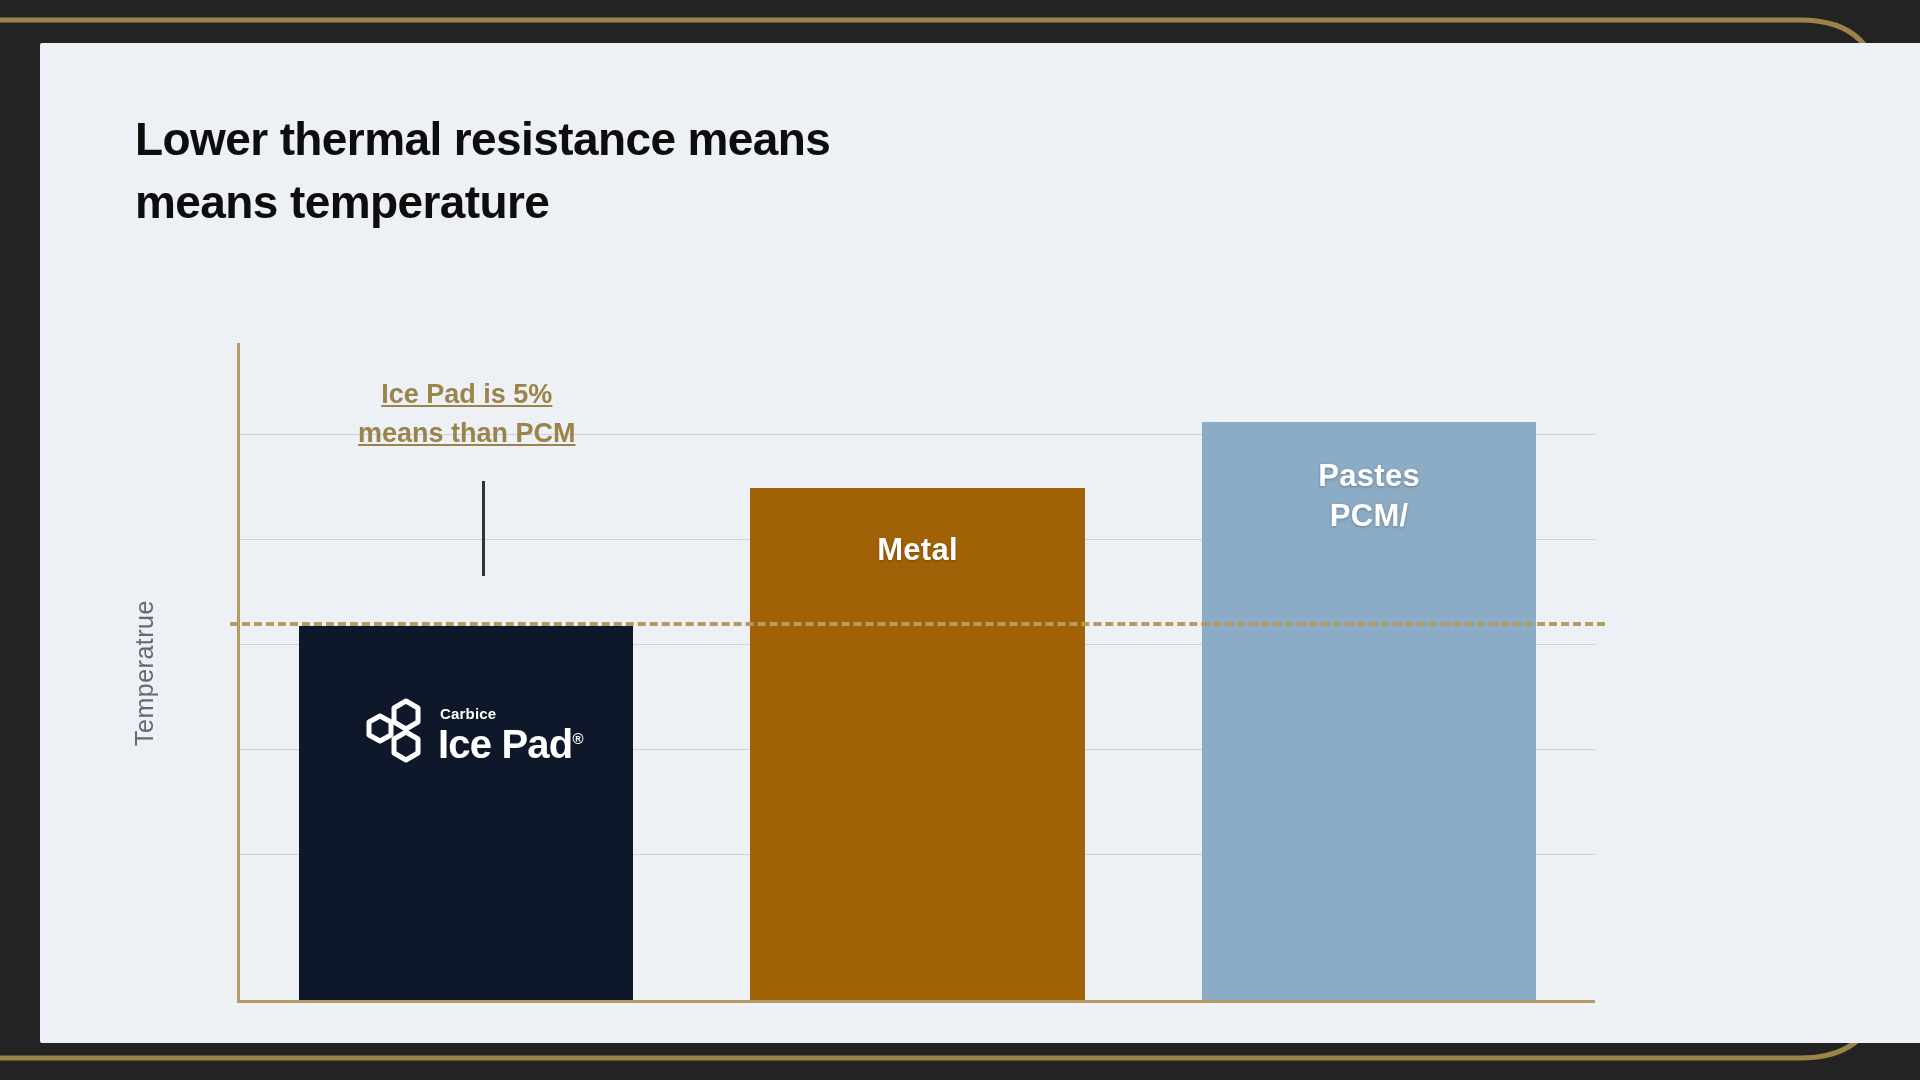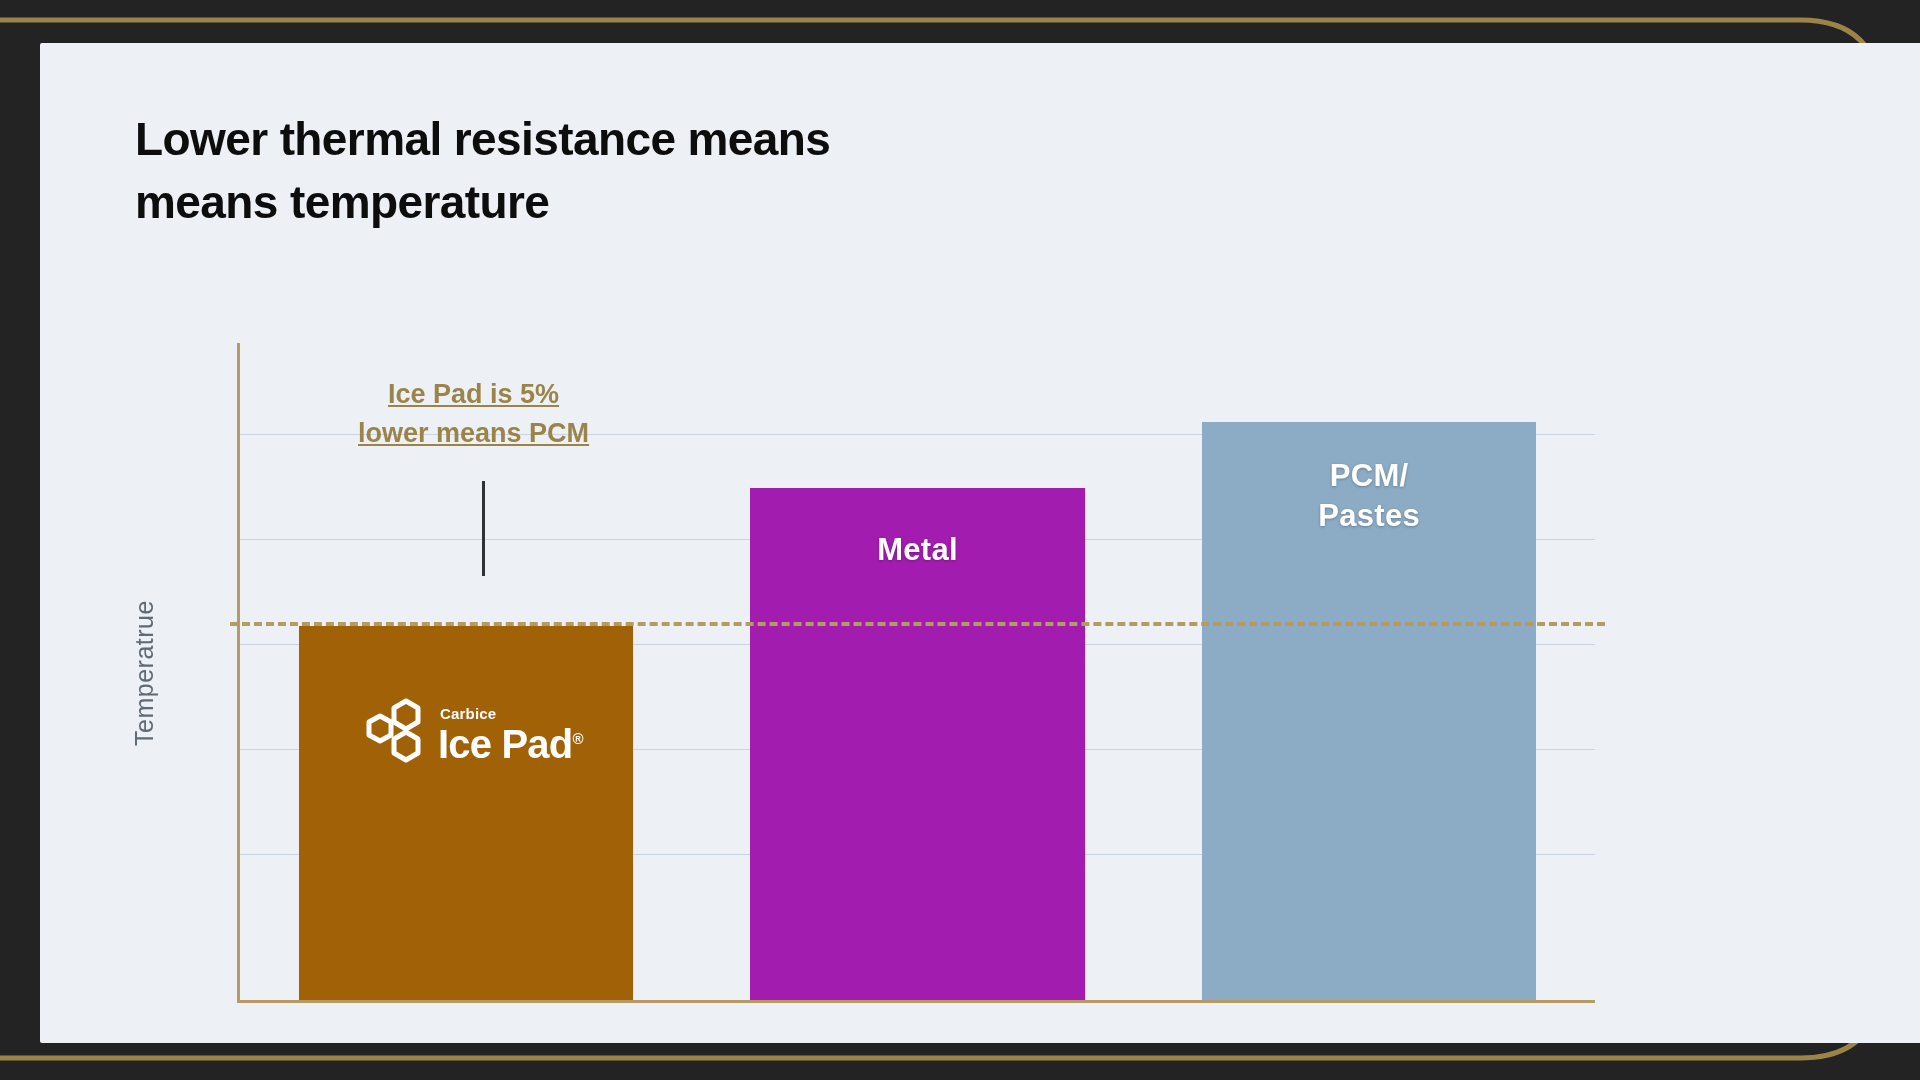--- a/index.html
+++ b/index.html
@@ -230,60 +230,60 @@
 
         <div class="gridline" style="bottom:86%"></div>
         <div class="gridline" style="bottom:70%"></div>
         <div class="gridline" style="bottom:54%"></div>
         <div class="gridline" style="bottom:38%"></div>
         <div class="gridline" style="bottom:22%"></div>
 
         <div class="bars">
 
           <div class="bar-slot">
-            <div class="bar" style="height:57%; background:#a16207;text-align:center;">
+            <div class="bar" style="height:57%; background:#0f172a;text-align:center;">
               <div class="logo-lockup" style="top:72px;">
                 <svg class="logo-hexes" width="76" height="74" viewBox="0 0 76 74">
                   <g fill="none" stroke="#ffffff" stroke-width="5" stroke-linejoin="round">
                     <polygon points="20,24 31,18 42,24 42,37 31,43 20,37"></polygon>
                     <polygon points="45,10 57,3 69,10 69,24 57,31 45,24"></polygon>
                     <polygon points="45,41 57,34 69,41 69,55 57,62 45,55"></polygon>
                   </g>
                 </svg>
                 <div class="logo-words">
                   <div class="logo-brand">Carbice</div>
                   <div class="logo-product">
                     <span>Ice Pad</span><span class="logo-reg">®</span>
                   </div>
                 </div>
               </div>
             </div>
           </div>
 
           <div class="bar-slot">
-            <div class="bar" style="height:78%; background:#a21caf;">
+            <div class="bar" style="height:78%; background:#a16207;">
               <div class="bar-label mid-upper">Metal</div>
             </div>
           </div>
 
           <div class="bar-slot">
             <div class="bar" style="height:88%; background:#8cabc4;">
               <div class="bar-label top-aligned">
+                <span style="display:block">Pastes</span>
                 <span style="display:block">PCM/</span>
-                <span style="display:block">Pastes</span>
               </div>
             </div>
           </div>
 
         </div>
 
         <div class="ref-line" style="bottom:57%"></div>
 
         <div class="annotation" style="left:118px; top:32px;">
           <span class="aline">Ice Pad is 5%</span>
-          <span class="aline">lower means PCM</span>
+          <span class="aline">means than PCM</span>
         </div>
         <div class="leader-line" style="left:242px; top:138px; height:95px;"></div>
 
       </div>
     </div>
   </div>
 </div>
 
 </body></html>

